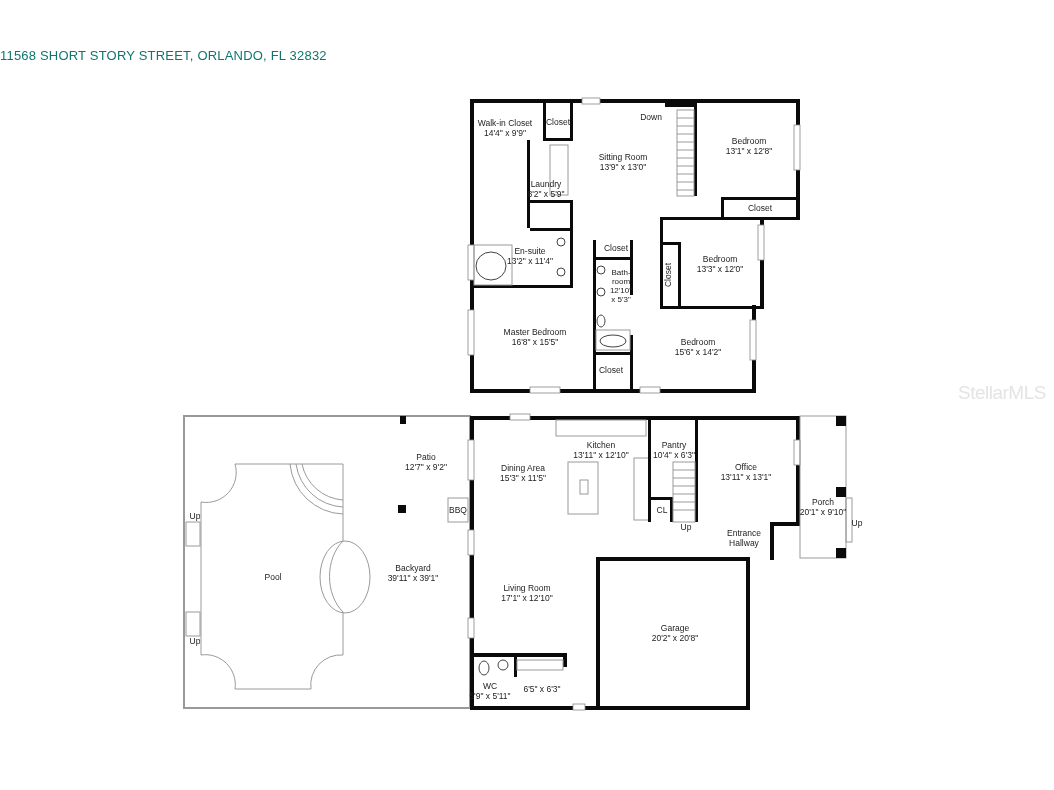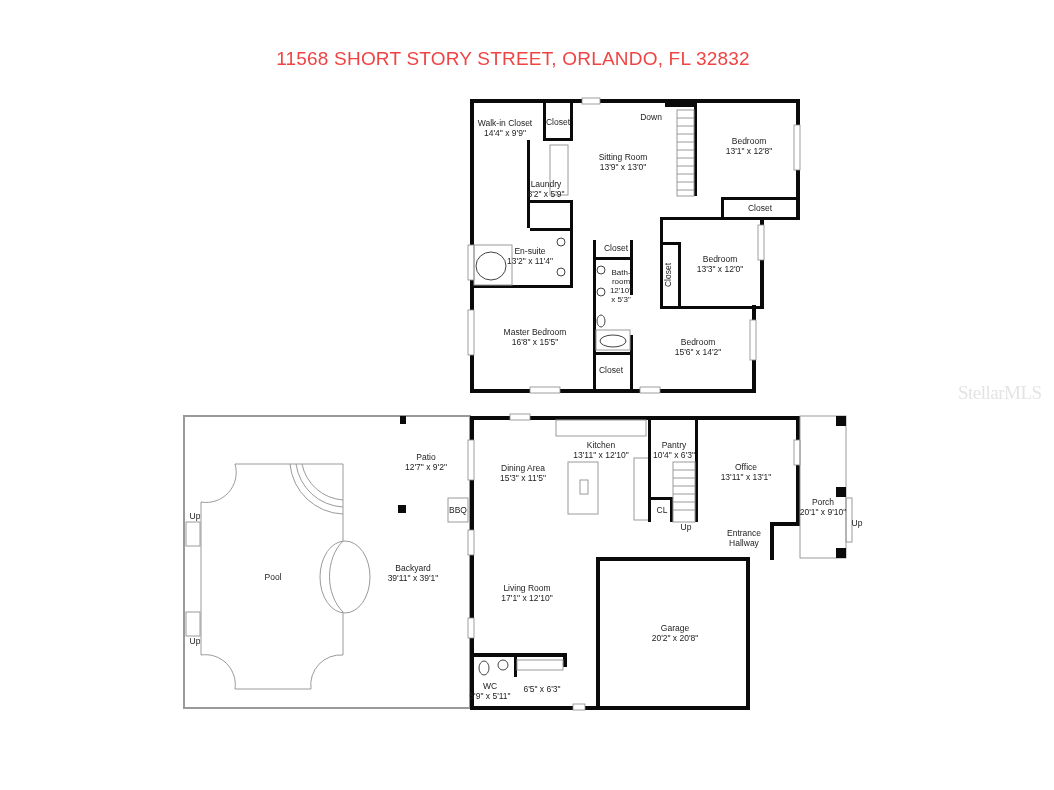--- a/index.html
+++ b/index.html
@@ -1,18 +1,18 @@
 <!DOCTYPE html>
 <html><head>
 <meta charset="utf-8">
 <style>
   html, body { margin:0; padding:0; background:#ffffff; }
   body { width:1054px; height:790px; position:relative; overflow:hidden; font-family:"Liberation Sans", sans-serif; }
-  .title { position:absolute; left:0; top:48px; width:1026px; text-align:center; font-size:19px; color:#ef4444; letter-spacing:0.2px; }
-  .watermark { position:absolute; left:958px; top:382px; font-size:19px; color:#e4e4e4; font-family:Liberation Serif, serif; letter-spacing:-0.5px; }
+  .title { position:absolute; left:0; top:48px; width:1026px; font-size:13px; color:#0f766e; letter-spacing:0.2px; }
+  .watermark { position:absolute; left:958px; top:382px; font-size:19px; color:#e4e4e4; font-family:Liberation Sans, sans-serif; letter-spacing:-0.5px; }
   svg { position:absolute; left:0; top:0; }
   .wall { fill:#0a0a0a; }
   .thin { stroke:#444; stroke-width:1; fill:none; }
   .grey { stroke:#9a9a9a; stroke-width:1; fill:none; }
   .win { fill:#ffffff; stroke:#888; stroke-width:0.8; }
   .lbl { font-family:"Liberation Sans", sans-serif; font-size:8.5px; fill:#222; text-anchor:middle; }
   .lbl-sm { font-family:"Liberation Sans", sans-serif; font-size:8px; fill:#222; text-anchor:middle; }
 </style>
 </head>
 <body>

